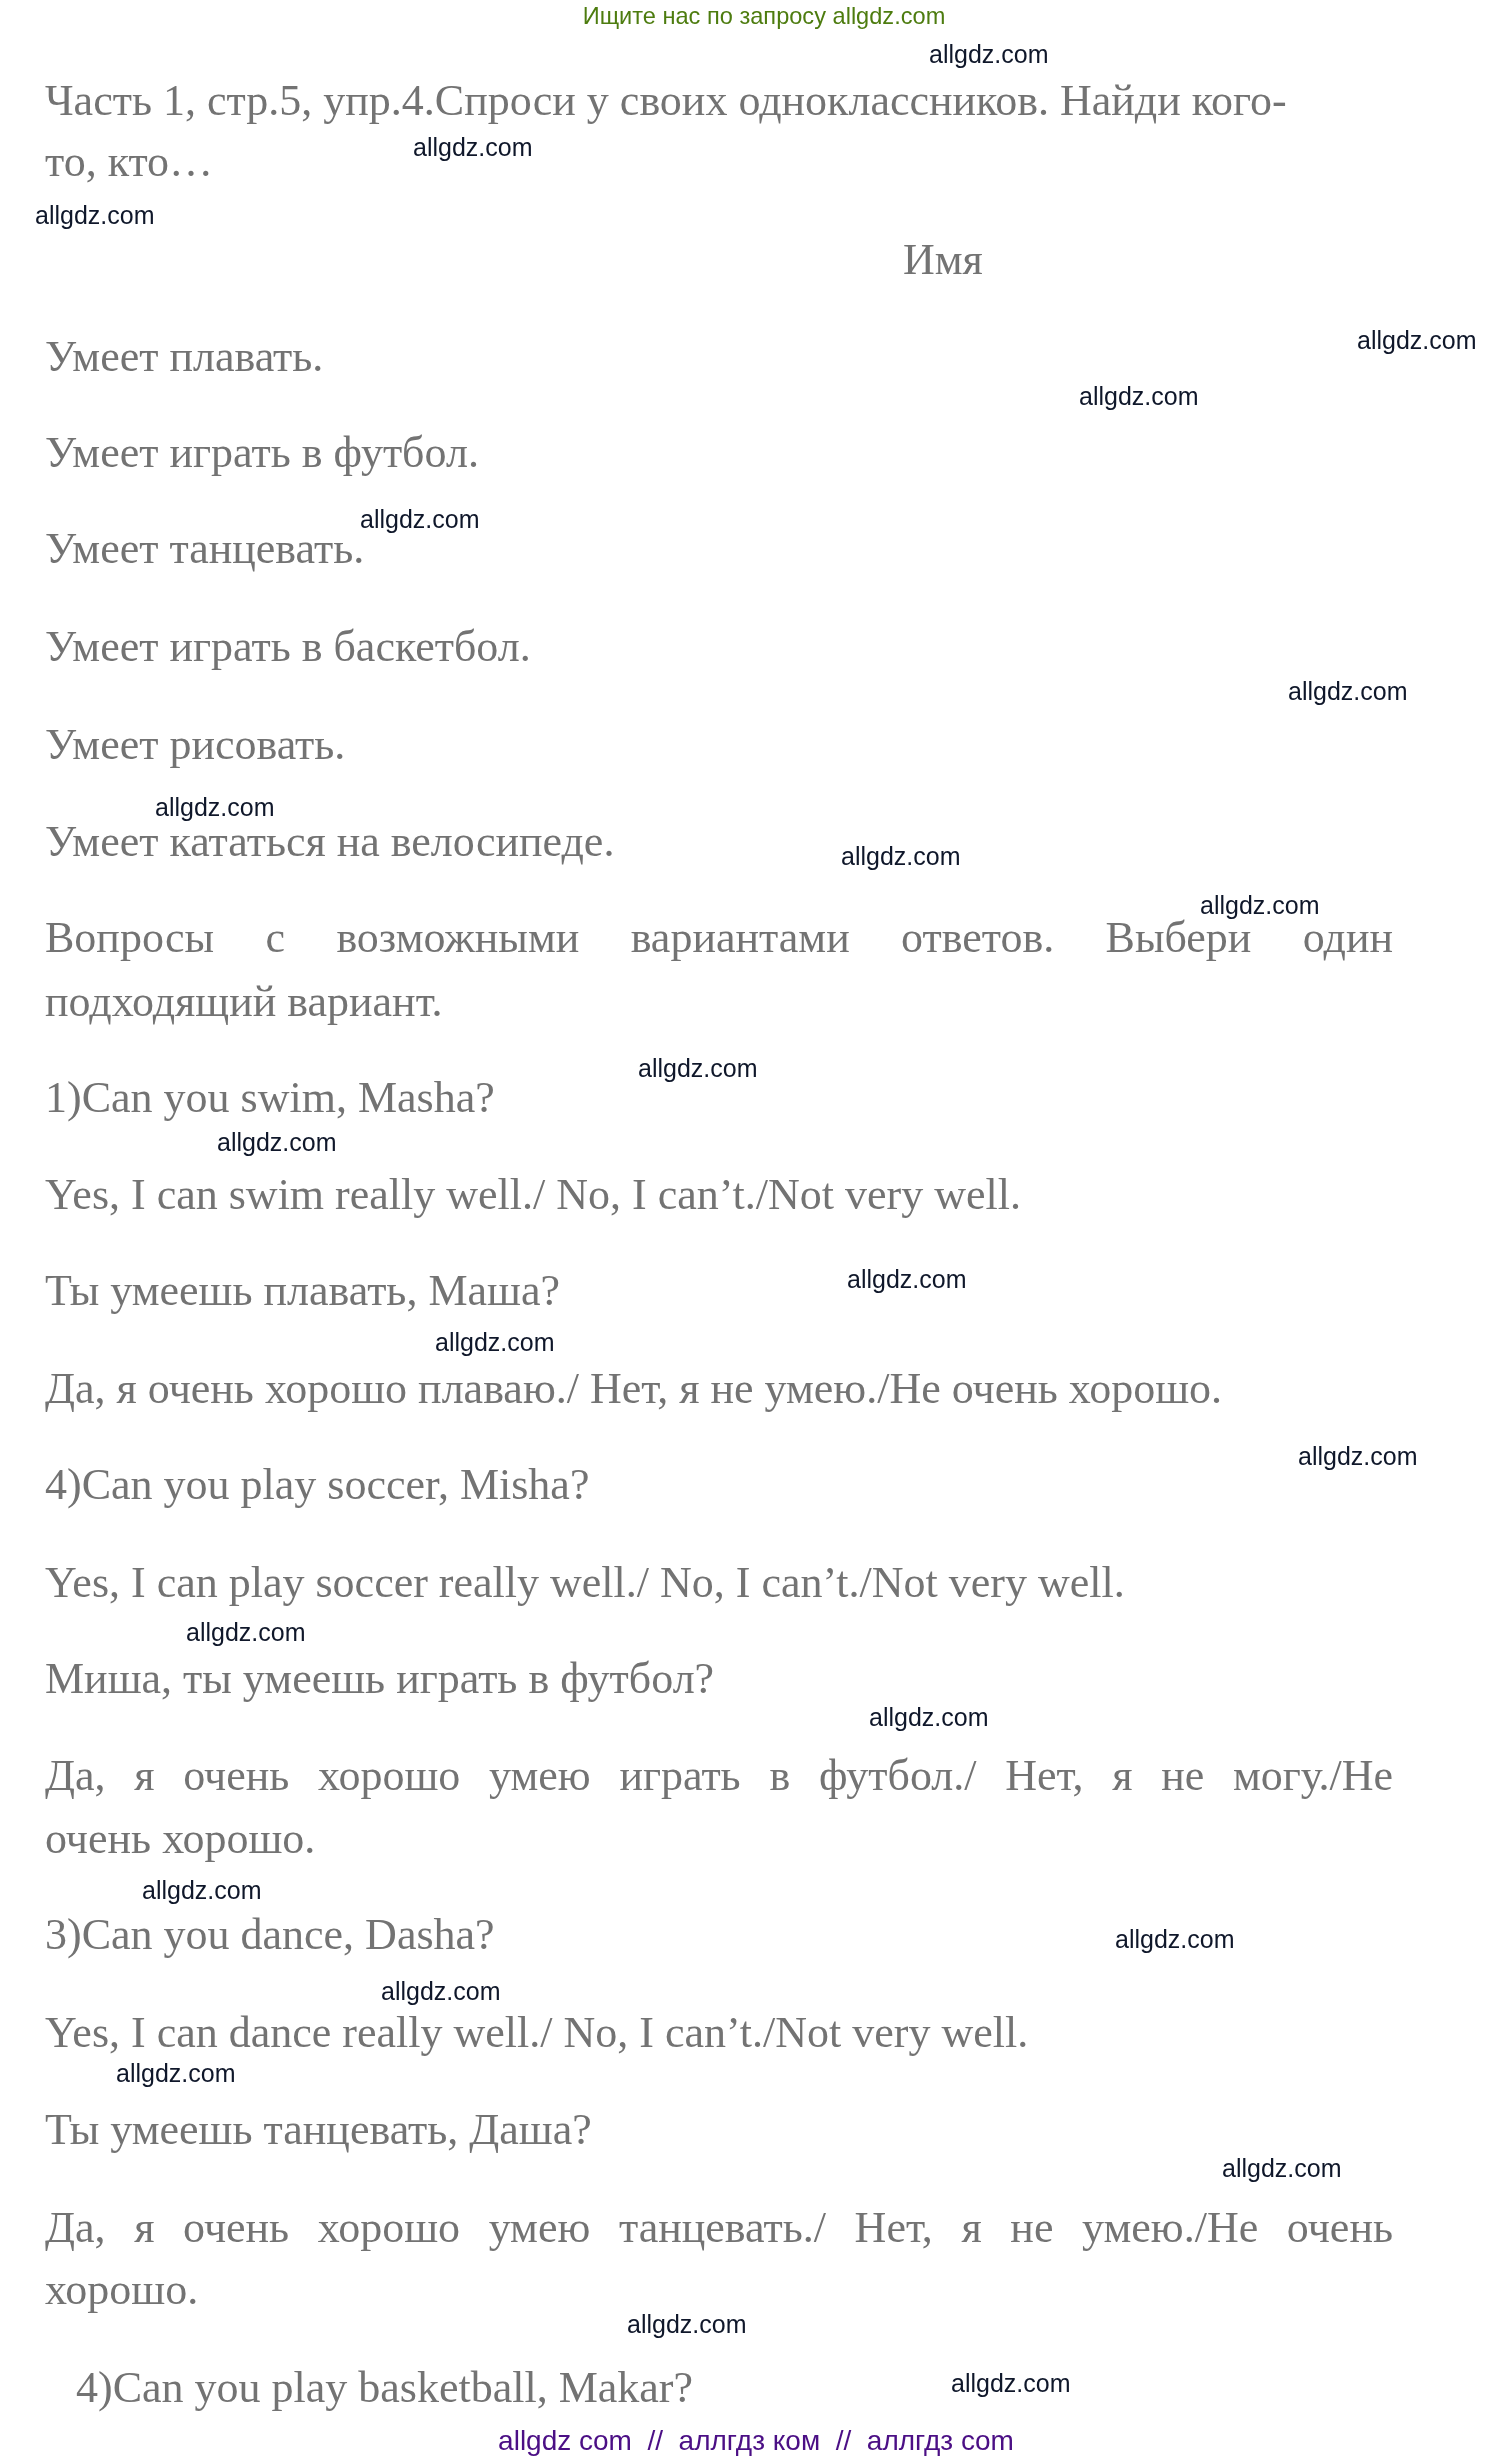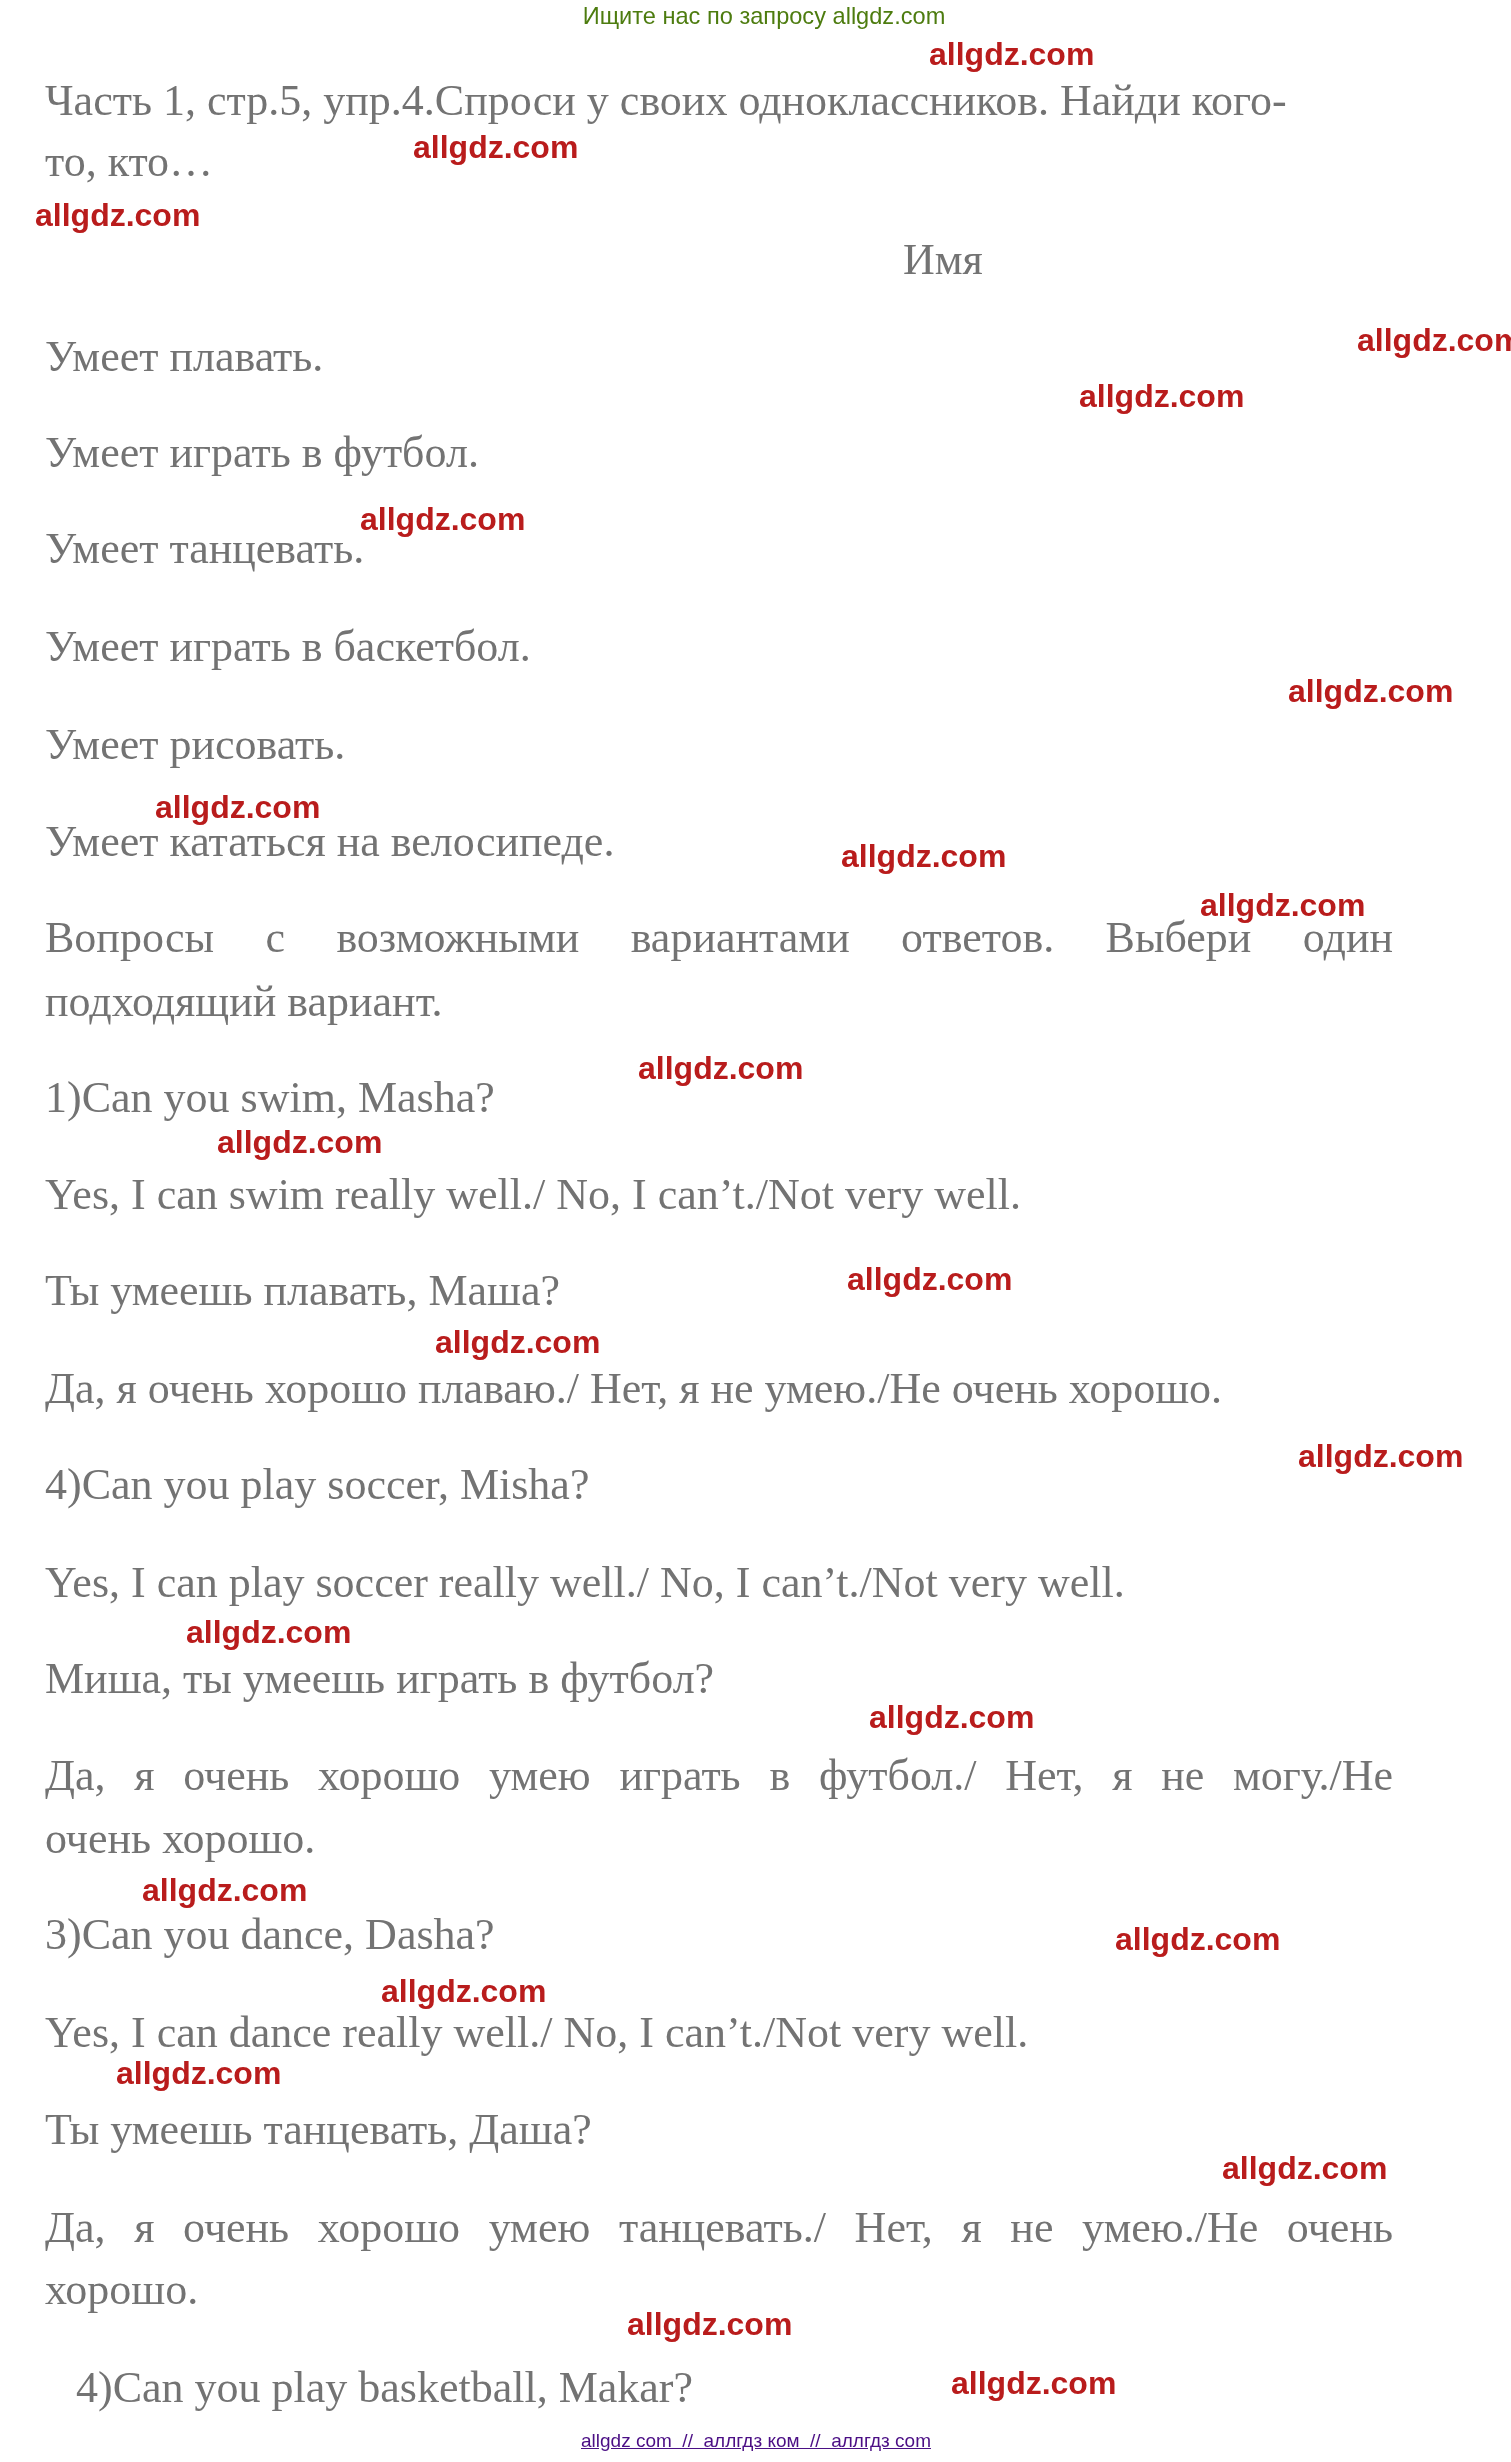--- a/index.html
+++ b/index.html
@@ -5,35 +5,35 @@
   html, body { margin: 0; padding: 0; background: #ffffff; }
   body { width: 1512px; height: 2462px; position: relative; overflow: hidden; }
   .page { position: absolute; left: 0; top: 0; width: 1512px; height: 2462px; background: #fff; }
   .header-banner {
     position: absolute; left: 0; top: 1.6px; width: 1512px; text-align: center;
     font-family: "Liberation Sans", sans-serif; font-size: 23.6px; line-height: 28px;
     color: #4d7c0f; white-space: nowrap; margin-left: 8px;
   }
   .footer-banner {
     position: absolute; left: 0; top: 2426px; width: 1512px; text-align: center;
-    font-family: "Liberation Sans", sans-serif; font-size: 19px; line-height: 29px;
-    color: #4b0f85; white-space: pre; text-decoration: underline;
+    font-family: "Liberation Sans", sans-serif; font-size: 28px; line-height: 29px;
+    color: #4b0f85; white-space: pre;
   }
   .line {
     position: absolute; left: 45px;
     font-family: "Liberation Serif", serif; font-size: 44px; line-height: 44px;
     color: #737373; white-space: nowrap;
   }
   .line.justify {
     width: 1348px; text-align: justify; text-align-last: justify; white-space: normal;
   }
   .wm {
     position: absolute;
-    font-family: "Liberation Sans", sans-serif; font-size: 32px; line-height: 25px;
-    color: #b91c1c; white-space: nowrap; font-weight: bold;
+    font-family: "Liberation Sans", sans-serif; font-size: 25px; line-height: 25px;
+    color: #0f172a; white-space: nowrap;
   }
 </style>
 </head>
 <body>
 
 <div class="page">
 
   <div class="header-banner">Ищите нас по запросу allgdz.com</div>
 
   <div class="line" style="top:79px;">Часть 1, стр.5, упр.4.Спроси у своих одноклассников. Найди кого-</div>

